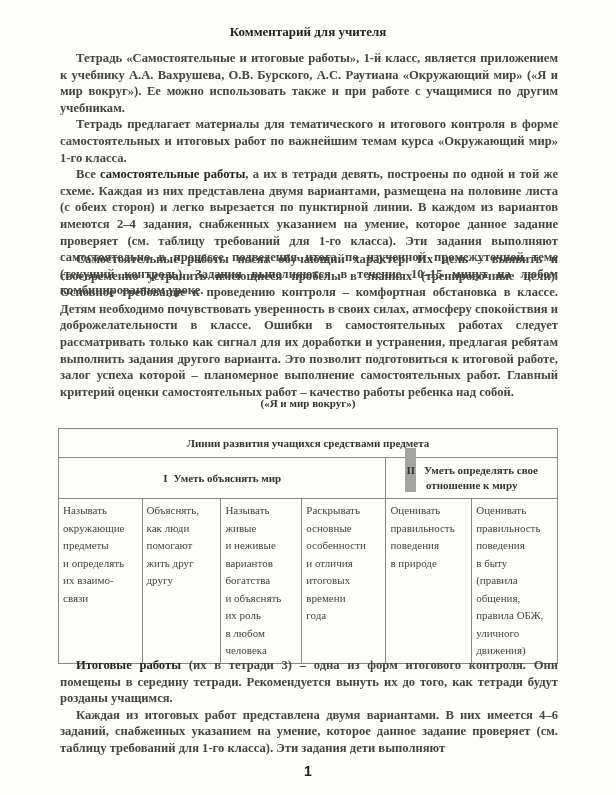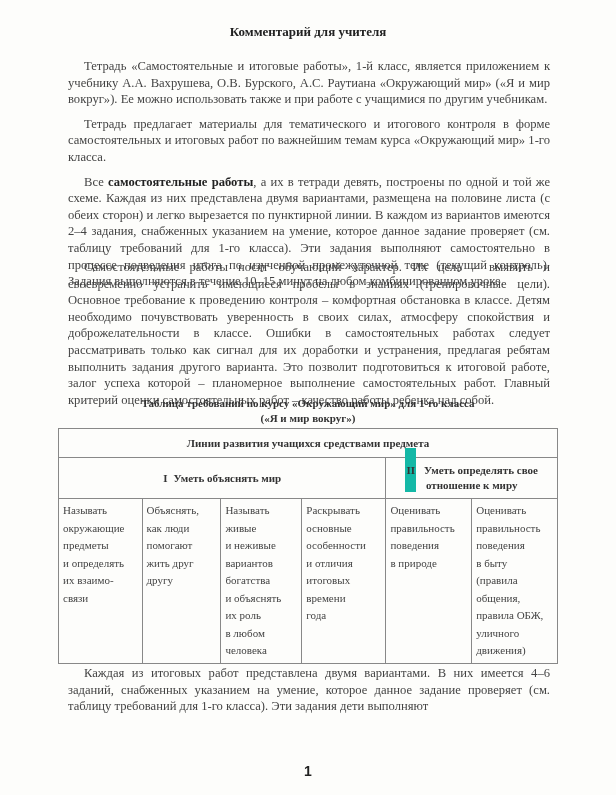--- a/index.html
+++ b/index.html
@@ -10,38 +10,38 @@
   .page { position: relative; width: 616px; height: 795px; }
   .title {
     position: absolute; top: 24px; left: 0; width: 616px; text-align: center;
     font-family: "Liberation Serif", serif; font-weight: bold; font-size: 13px; color: #222;
   }
   .body-text {
     position: absolute; left: 60px; width: 498px;
     font-family: "Liberation Serif", serif; font-size: 12.6px; line-height: 16.6px;
     text-align: justify; color: #444;
   }
-  .body-text p { margin: 8px; text-indent: 16px; }
+  .body-text p { margin: 0; text-indent: 16px; font-weight: bold; }
   .body-text b { color: #222; }
   .block1 { top: 50px; }
   .block2 { top: 251px; }
   .table-title {
     position: absolute; top: 396px; left: 0; width: 616px; text-align: center;
     font-family: "Liberation Serif", serif; font-weight: bold; font-size: 11px; line-height: 15px; color: #333;
   }
   table.req {
     position: absolute; top: 428px; left: 58px; width: 500px;
     border-collapse: collapse; font-family: "Liberation Serif", serif; font-size: 11px; color: #444;
   }
   table.req td { border: 1px solid #888; vertical-align: top; }
   .hdr-top { text-align: center; font-weight: bold; height: 26px; vertical-align: middle !important; color: #333; }
   .hdr-i { text-align: center; font-weight: bold; height: 38px; vertical-align: middle !important; color: #333; }
   .hdr-ii { text-align: center; font-weight: bold; vertical-align: middle !important; color: #333; line-height: 15px; }
   .roman { font-weight: bold; margin-right: 6px; }
-  .roman2 { background: #14b8a6; padding: 16px 1px; margin-right: 8px; }
+  .roman2 { background: #a3a3a3; padding: 16px 1px; margin-right: 8px; }
   .cell { padding: 3px 4px; line-height: 17.5px; height: 130px; }
   .cell span { display: block; }
   .block3 { top: 657px; }
   .page-num {
     position: absolute; top: 763px; left: 0; width: 616px; text-align: center;
     font-family: "Liberation Sans", sans-serif; font-weight: bold; font-size: 14px; color: #222;
   }
 </style>
 </head>
 <body>
@@ -53,21 +53,20 @@
     <p>Тетрадь «Самостоятельные и итоговые работы», 1-й класс, является приложением к учебнику А.А. Вахрушева, О.В. Бурского, А.С. Раутиана «Окружающий мир» («Я и мир вокруг»). Ее можно использовать также и при работе с учащимися по другим учебникам.</p>
     <p>Тетрадь предлагает материалы для тематического и итогового контроля в форме самостоятельных и итоговых работ по важнейшим темам курса «Окружающий мир» 1-го класса.</p>
     <p><span>Все </span><b>самостоятельные работы</b><span>, а их в тетради девять, построены по одной и той же схеме. Каждая из них представлена двумя вариантами, размещена на половине листа (с обеих сторон) и легко вырезается по пунктирной линии. В каждом из вариантов имеются 2–4 задания, снабженных указанием на умение, которое данное задание проверяет (см. таблицу требований для 1-го класса). Эти задания выполняют самостоятельно в процессе подведения итога по изученной промежуточной теме (текущий контроль). Задания выполняются в течение 10–15 минут на любом комбинированном уроке.</span></p>
   </div>
 
   <div class="body-text block2">
     <p>Самостоятельные работы носят обучающий характер. Их цель – выявить и своевременно устранить имеющиеся пробелы в знаниях (тренировочные цели). Основное требование к проведению контроля – комфортная обстановка в классе. Детям необходимо почувствовать уверенность в своих силах, атмосферу спокойствия и доброжелательности в классе. Ошибки в самостоятельных работах следует рассматривать только как сигнал для их доработки и устранения, предлагая ребятам выполнить задания другого варианта. Это позволит подготовиться к итоговой работе, залог успеха которой – планомерное выполнение самостоятельных работ. Главный критерий оценки самостоятельных работ – качество работы ребенка над собой.</p>
   </div>
 
   <div class="table-title">
-    <div>Таблица требований по курсу «Окружающий мир» для 1-го класса</div>
     <div>(«Я и мир вокруг»)</div>
   </div>
 
   <table class="req">
     <tbody>
         <tr>
       <td class="hdr-top" colspan="6">Линии развития учащихся средствами предмета</td>
     </tr>
     <tr>
       <td class="hdr-i" colspan="4">
@@ -128,17 +127,18 @@
             <span>общения,</span>
             <span>правила ОБЖ,</span>
             <span>уличного</span>
             <span>движения)</span>
           </td>
         </tr>
   </tbody>
     </table>
 
   <div class="body-text block3">
+    <p><b>Итоговые работы</b><span> (их в тетради 3) – одна из форм итогового контроля. Они помещены в середину тетради. Рекомендуется вынуть их до того, как тетради будут розданы учащимся.</span></p>
     <p>Каждая из итоговых работ представлена двумя вариантами. В них имеется 4–6 заданий, снабженных указанием на умение, которое данное задание проверяет (см. таблицу требований для 1-го класса). Эти задания дети выполняют</p>
   </div>
 
   <div class="page-num">1</div>
 </div>
 
 </body></html>

